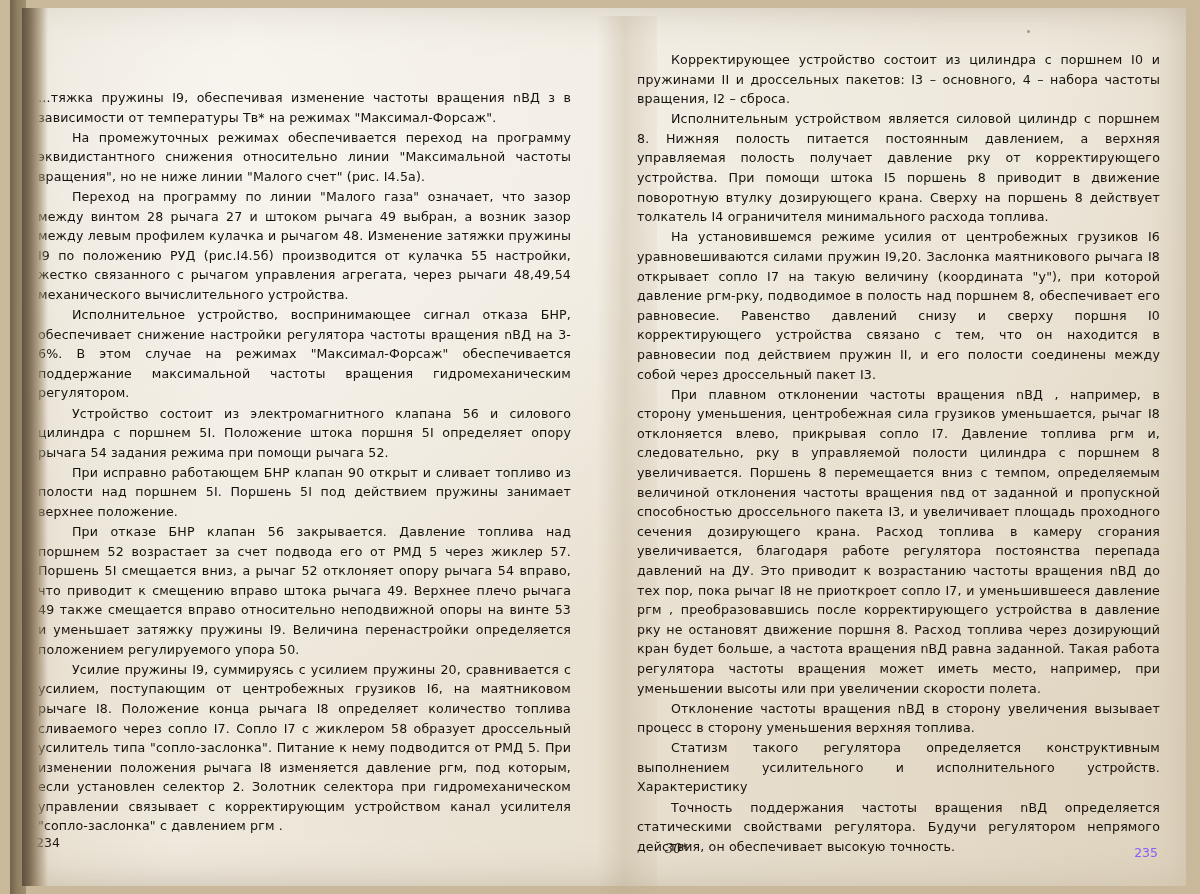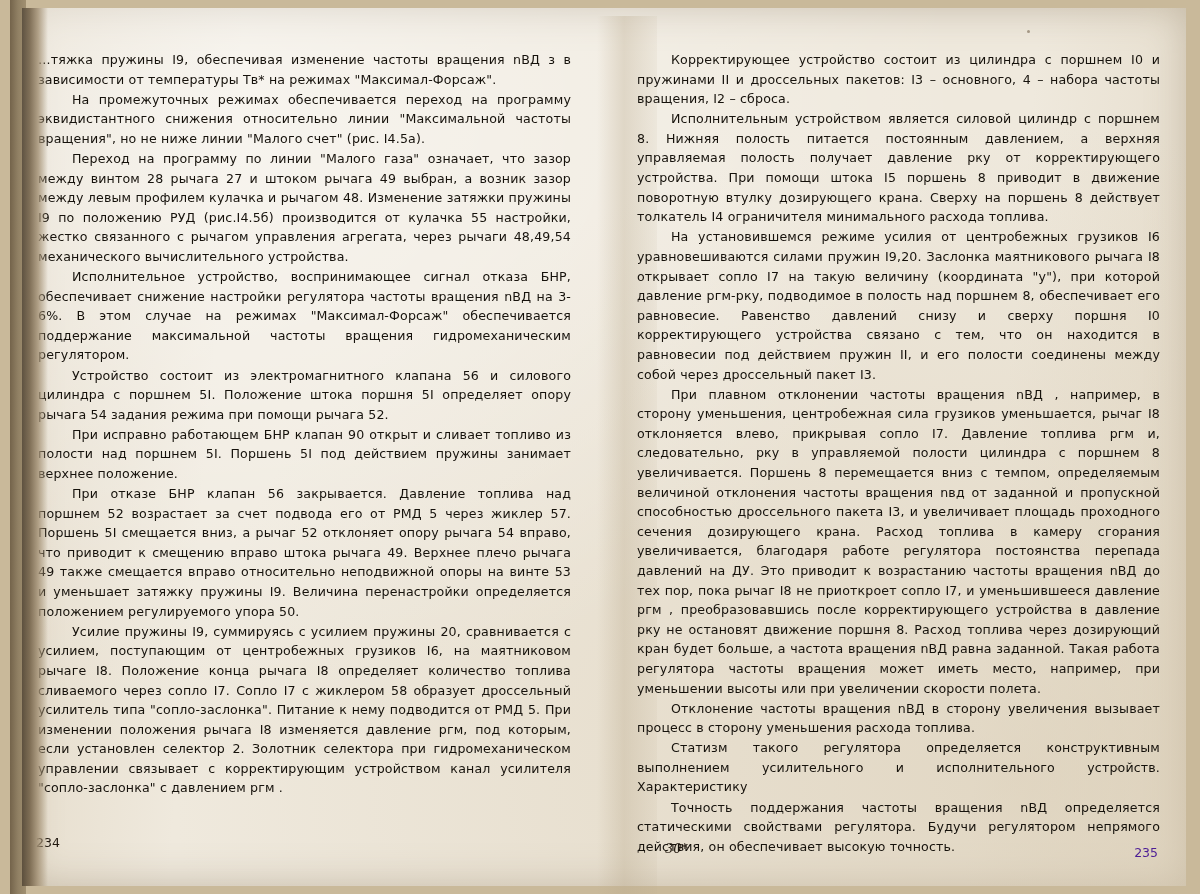--- a/index.html
+++ b/index.html
@@ -76,20 +76,21 @@
     inset: 0;
     display: flex;
   }
   .col {
     position: relative;
     box-sizing: border-box;
   }
   .col-left {
     width: 575px;
     padding: 42px 26px 8px 16px;
+    margin-top: 38px;
   }
   .col-right {
     width: 589px;
     padding: 42px 26px 0 40px;
   }
   .txt {
     font-family: "DejaVu Sans", sans-serif;
     font-size: 12.6px;
     line-height: 19.6px;
     color: #16120c;
@@ -112,21 +113,21 @@
     font-size: 12.5px;
     color: #20180f;
     font-family: "DejaVu Sans", sans-serif;
     text-align: center;
   }
   .pgnum-right {
     position: absolute;
     right: 28px;
     bottom: 26px;
     font-size: 12.5px;
-    color: #4c1d95;
+    color: #8b5cf6;
     font-family: "DejaVu Sans", sans-serif;
   }
   .signature {
     position: absolute;
     left: 44px;
     bottom: 30px;
     font-size: 13px;
     font-style: italic;
     color: #241b11;
     font-family: "DejaVu Serif", serif;
@@ -164,21 +165,21 @@
         </div>
         <div class="pgnum-left">234</div>
       </div>
 
       <div class="col col-right">
         <div class="txt">
           <p>Корректирующее устройство состоит из цилиндра с поршнем I0 и пружинами II и дроссельных пакетов: I3 – основного, 4 – набора частоты вращения, I2 – сброса.</p>
           <p>Исполнительным устройством является силовой цилиндр с поршнем 8. Нижняя полость питается постоянным давлением, а верхняя управляемая полость получает давление pку от корректирующего устройства. При помощи штока I5 поршень 8 приводит в движение поворотную втулку дозирующего крана. Сверху на поршень 8 действует толкатель I4 ограничителя минимального расхода топлива.</p>
           <p>На установившемся режиме усилия от центробежных грузиков I6 уравновешиваются силами пружин I9,20. Заслонка маятникового рычага I8 открывает сопло I7 на такую величину (координата "у"), при которой давление pгм-pку, подводимое в полость над поршнем 8, обеспечивает его равновесие. Равенство давлений снизу и сверху поршня I0 корректирующего устройства связано с тем, что он находится в равновесии под действием пружин II, и его полости соединены между собой через дроссельный пакет I3.</p>
           <p>При плавном отклонении частоты вращения nВД , например, в сторону уменьшения, центробежная сила грузиков уменьшается, рычаг I8 отклоняется влево, прикрывая сопло I7. Давление топлива pгм и, следовательно, pку в управляемой полости цилиндра с поршнем 8 увеличивается. Поршень 8 перемещается вниз с темпом, определяемым величиной отклонения частоты вращения nвд от заданной и пропускной способностью дроссельного пакета I3, и увеличивает площадь проходного сечения дозирующего крана. Расход топлива в камеру сгорания увеличивается, благодаря работе регулятора постоянства перепада давлений на ДУ. Это приводит к возрастанию частоты вращения nВД до тех пор, пока рычаг I8 не приоткроет сопло I7, и уменьшившееся давление pгм , преобразовавшись после корректирующего устройства в давление pку не остановят движение поршня 8. Расход топлива через дозирующий кран будет больше, а частота вращения nВД равна заданной. Такая работа регулятора частоты вращения может иметь место, например, при уменьшении высоты или при увеличении скорости полета.</p>
-          <p>Отклонение частоты вращения nВД в сторону увеличения вызывает процесс в сторону уменьшения расхода топлива.</p>
+          <p>Отклонение частоты вращения nВД в сторону увеличения вызывает процесс в сторону уменьшения верхняя топлива.</p>
           <p>Статизм такого регулятора определяется конструктивным выполнением усилительного и исполнительного устройств. Характеристику</p>
           <p>Точность поддержания частоты вращения nВД определяется статическими свойствами регулятора. Будучи регулятором непрямого действия, он обеспечивает высокую точность.</p>
         </div>
         <div class="signature">30*</div>
         <div class="pgnum-right">235</div>
         <div class="speck" style="left:430px; top:22px;"></div>
         <div class="speck" style="left:520px; top:760px; width:2px; height:2px;"></div>
       </div>
 
     </div>

